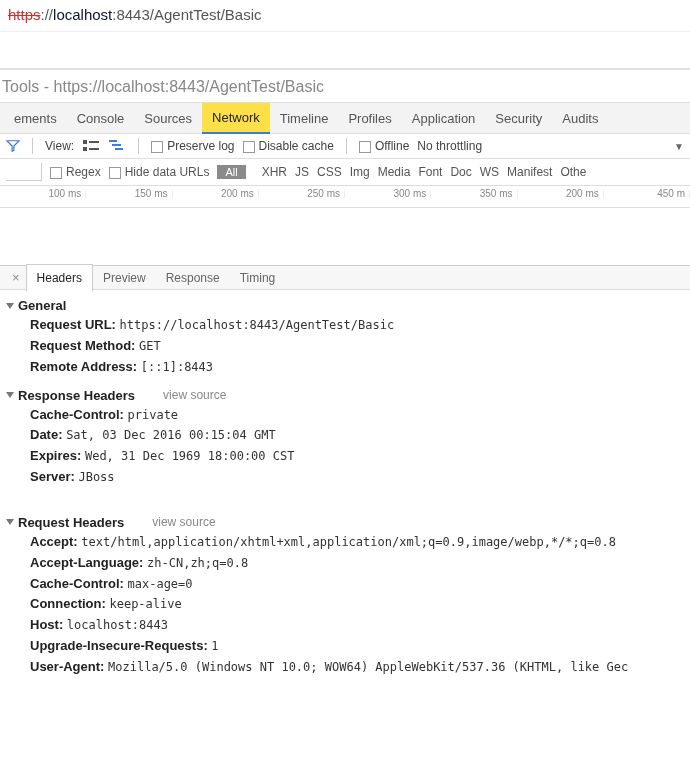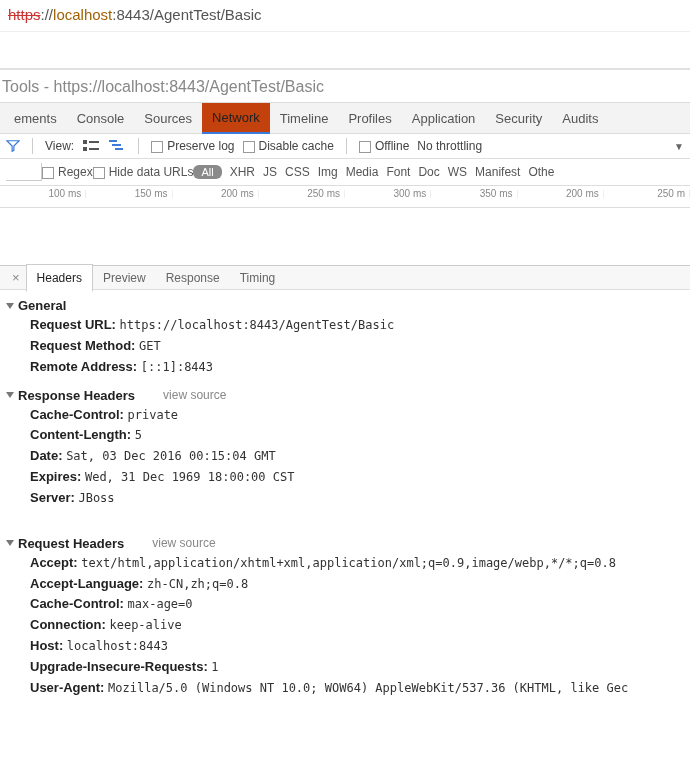--- a/index.html
+++ b/index.html
@@ -14,21 +14,21 @@
   }
   .addrbar {
     padding: 6px 8px 8px 8px;
     font-size: 15px;
     color: #555;
     border-bottom: 1px solid #eee;
     white-space: nowrap;
   }
   .addrbar .https { text-decoration: line-through; color: #c33; }
   .addrbar .rest { color: #555; }
-  .addrbar .host { color: #a16207; }
+  .addrbar .host { color: #0f172a; }
   .spacer { height: 38px; background: #fff; border-bottom: 2px solid #e0e0e0;}
   .devtools-title {
     padding: 8px 6px 6px 2px;
     font-size: 16px;
     color: #888;
     border-bottom: 1px solid #ddd;
     white-space: nowrap;
   }
   .panel-tabs {
     display: flex;
@@ -40,21 +40,21 @@
     font-size: 13px;
   }
   .panel-tabs .tab {
     padding: 7px 10px;
     color: #555;
     cursor: default;
   }
   .panel-tabs .tab.active {
     color: #222;
     border-bottom: 2px solid #3b7bdb;
-    background: #c2410c;
+    background: #fde047;
     margin-bottom: -1px;
     font-weight: 500;
   }
   .toolbar {
     display: flex;
     align-items: center;
     gap: 8px;
     padding: 4px 6px;
     border-bottom: 1px solid #ddd;
     white-space: nowrap;
@@ -66,29 +66,29 @@
     width: 14px; height: 14px; position: relative;
   }
   .funnel svg { width:14px; height:14px; }
   .view-icon { display:inline-flex; align-items:center; justify-content:center; width:18px; height:16px;}
   .checkbox {
     width:12px; height:12px; border:1px solid #999; background:#fff; display:inline-block; vertical-align:middle; margin-right:4px;
   }
   .toolbar span.lbl { color:#444; }
   .toolbar .dropdown-arrow { margin-left: auto; color:#666; font-size:10px;}
   .filter-row {
-    display:flex; align-items:center; gap:0; padding:4px 6px;
+    display:flex; align-items:center; gap:8px; padding:4px 6px;
     border-bottom:1px solid #ddd; font-size:12px; color:#555;
     white-space:nowrap;
   }
   .filter-input {
     width:36px; height:18px; border:1px solid #ccc; border-top:none; border-left:none; background:#fff;
   }
   .pill {
-    background:#8a8a8a; color:#fff; border-radius:6px; padding:1px 8px; font-size:11px;
+    background:#8a8a8a; color:#fff; border-radius:0; padding:1px 8px; font-size:11px;
   }
   .filter-row .ftype { color:#555; }
   .timeline-ruler {
     display:flex; border-bottom:1px solid #ddd; font-size:10px; color:#888;
     height:22px; align-items:flex-start; padding-top:4px;
   }
   .timeline-ruler div { flex:1; text-align:right; padding-right:4px; border-right:1px solid #eee; height:8px; line-height:8px;}
   .timeline-body { height:58px; border-bottom:1px solid #ccc; background:#fff;}
   .req-tabs {
     display:flex; align-items:center; border-bottom:1px solid #ddd; background:#f7f7f7;
@@ -178,21 +178,21 @@
 </div>
 
 <div class="timeline-ruler" id="tlruler">
     <div>100 ms</div>
     <div>150 ms</div>
     <div>200 ms</div>
     <div>250 ms</div>
     <div>300 ms</div>
     <div>350 ms</div>
     <div>200 ms</div>
-    <div>250 m</div>
+    <div>450 m</div>
   </div>
 <div class="timeline-body"></div>
 
 <div class="req-tabs">
   <span class="close">×</span>
   <span id="reqtabs"><span class="rtab active">Headers</span><span class="rtab">Preview</span><span class="rtab">Response</span><span class="rtab">Timing</span></span>
 </div>
 
 <div class="headers-panel">
 
@@ -204,21 +204,20 @@
   <div class="kv"><span class="k">Request Method:</span> <span class="v">GET</span></div>
   <div class="kv"><span class="k">Remote Address:</span> <span class="v">[::1]:8443</span></div>
 
   <div class="section-row" style="margin-top:6px;">
     <span class="tw open"></span>
     <span class="section-title">Response Headers</span>
     <span class="viewsrc">view source</span>
   </div>
   <div id="resphdrs">
       <div class="kv"><span class="k">Cache-Control:</span> <span class="v">private</span></div>
-      <div class="kv"><span class="k">Content-Length:</span> <span class="v">5</span></div>
       <div class="kv"><span class="k">Date:</span> <span class="v">Sat, 03 Dec 2016 00:15:04 GMT</span></div>
       <div class="kv"><span class="k">Expires:</span> <span class="v">Wed, 31 Dec 1969 18:00:00 CST</span></div>
       <div class="kv"><span class="k">Server:</span> <span class="v">JBoss</span></div>
     </div>
 
   <div class="section-row" style="margin-top:23px;">
     <span class="tw open"></span>
     <span class="section-title">Request Headers</span>
     <span class="viewsrc">view source</span>
   </div>

